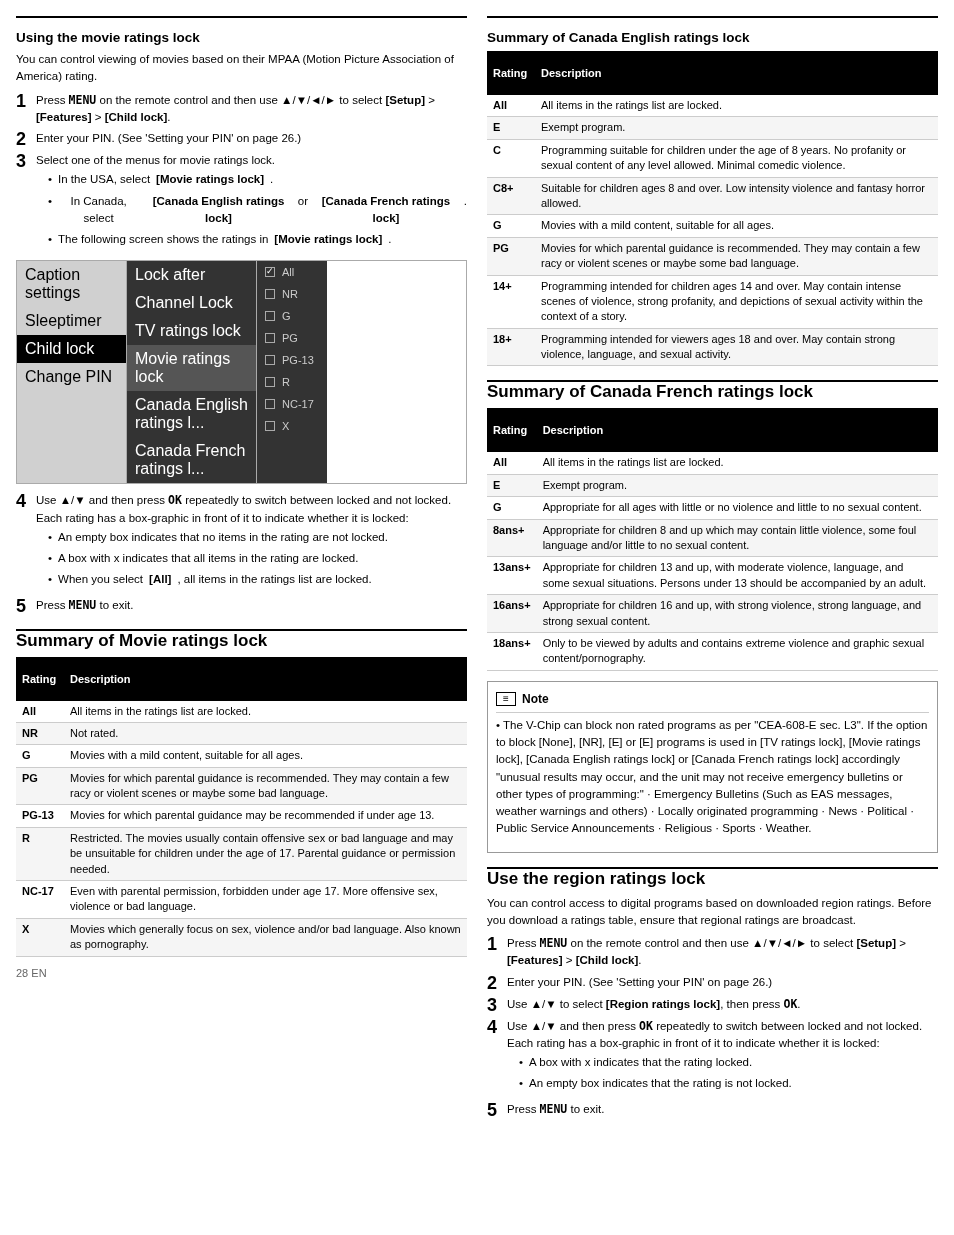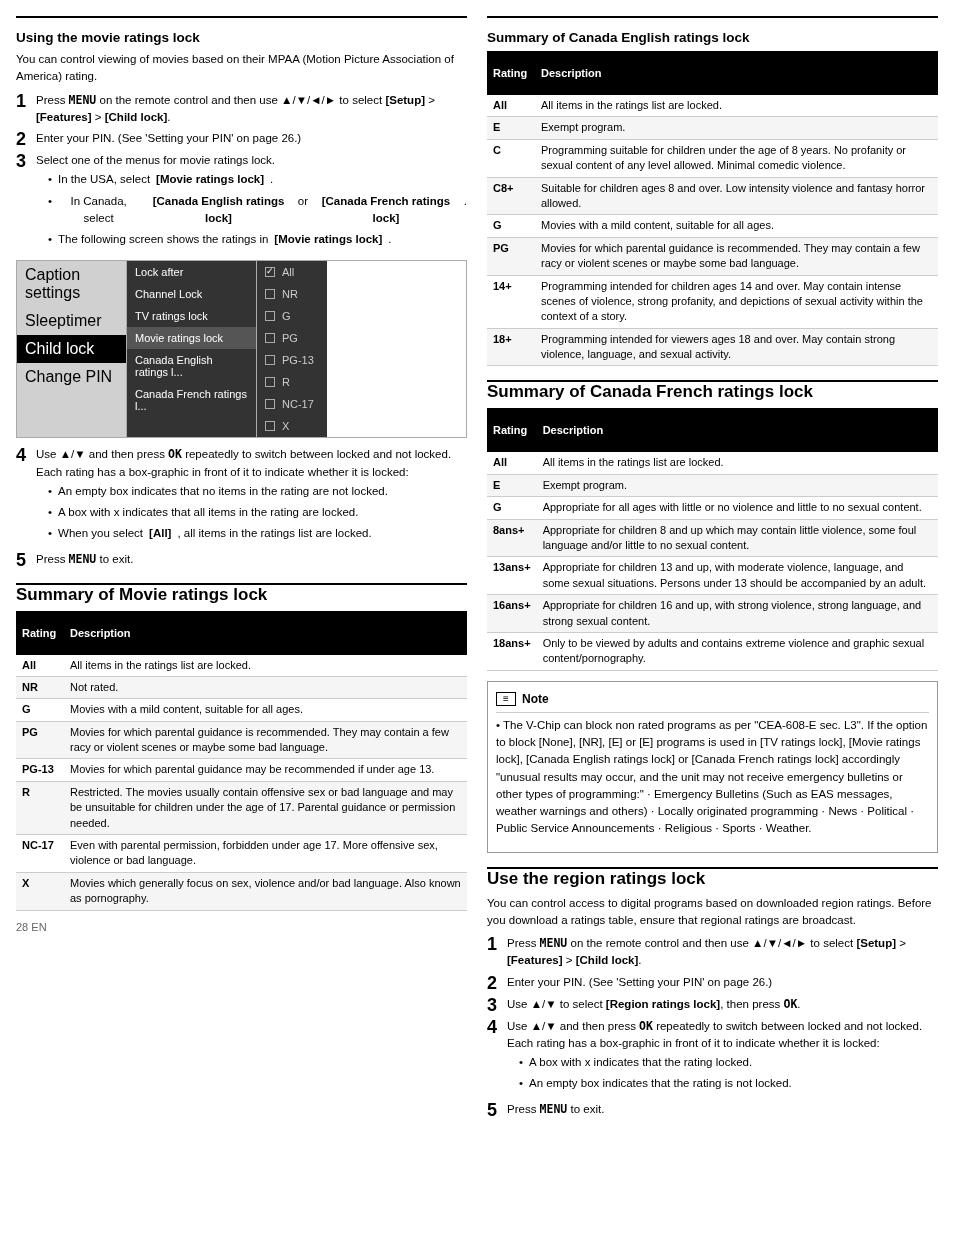--- a/index.html
+++ b/index.html
@@ -105,21 +105,21 @@
       color: #000;
       font-size: 16px;
     }
     .menu-item.selected {
       background: #000;
       color: #fff;
     }
     .menu-item-dark {
       padding: 5px 8px;
       color: #fff;
-      font-size: 11px;
+      font-size: 16px;
     }
     .menu-item-dark.selected {
       background: #555;
       color: #fff;
     }
     .menu-item-right {
       padding: 5px 8px;
       color: #ccc;
       font-size: 11px;
       display: flex;

